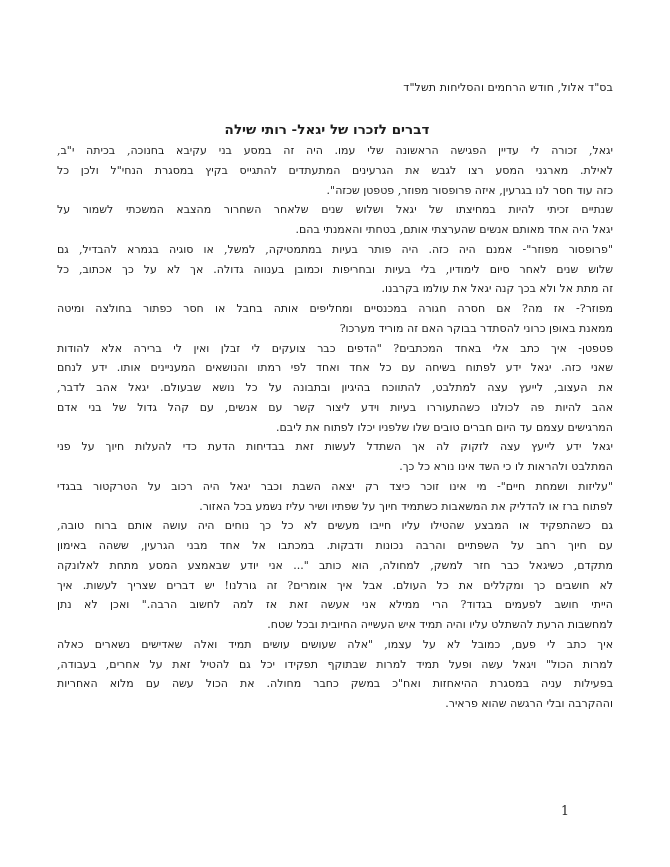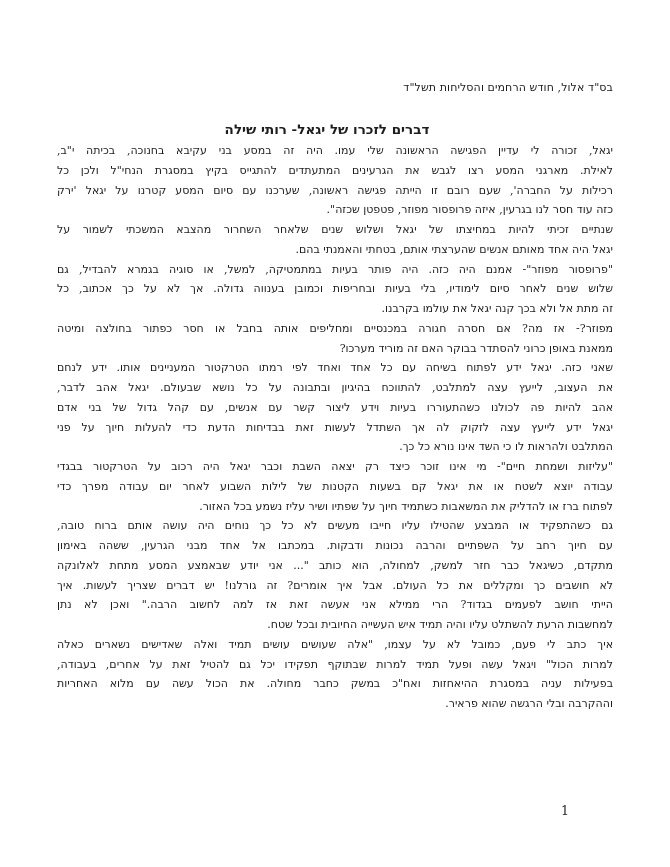--- a/index.html
+++ b/index.html
@@ -69,36 +69,36 @@
 
 <div class="page">
 
   <div class="dateline">בס"ד אלול, חודש הרחמים והסליחות תשל"ד</div>
 
   <div class="doc-title">דברים לזכרו של יגאל- רותי שילה</div>
 
   <div class="doc-body">
     <div class="line full">יגאל, זכורה לי עדיין הפגישה הראשונה שלי עמו. היה זה במסע בני עקיבא בחנוכה, בכיתה י"ב,</div>
     <div class="line full">לאילת. מארגני המסע רצו לגבש את הגרעינים המתעתדים להתגייס בקיץ במסגרת הנחי"ל ולכן כל</div>
-    <div class="line full">רכילות על החברה', שעם רובם זו הייתה פגישה ראשונה, שערכנו עם סיום המסע קטרנו על יגאל 'ירק</div>
     <div class="line short">כזה עוד חסר לנו בגרעין, איזה פרופסור מפוזר, פטפטן שכזה".</div>
     <div class="line full">שנתיים זכיתי להיות במחיצתו של יגאל ושלוש שנים שלאחר השחרור מהצבא המשכתי לשמור על</div>
     <div class="line short">יגאל היה אחד מאותם אנשים שהערצתי אותם, בטחתי והאמנתי בהם.</div>
     <div class="line full">"פרופסור מפוזר"- אמנם היה כזה. היה פותר בעיות במתמטיקה, למשל, או סוגיה בגמרא להבדיל, גם</div>
     <div class="line full">שלוש שנים לאחר סיום לימודיו, בלי בעיות ובחריפות וכמובן בענווה גדולה. אך לא על כך אכתוב, כל</div>
     <div class="line short">זה מתת אל ולא בכך קנה יגאל את עולמו בקרבנו.</div>
     <div class="line full">מפוזר?- אז מה? אם חסרה חגורה במכנסיים ומחליפים אותה בחבל או חסר כפתור בחולצה ומיטה</div>
     <div class="line short">ממאנת באופן כרוני להסתדר בבוקר האם זה מוריד מערכו?</div>
-    <div class="line full">שאני כזה. יגאל ידע לפתוח בשיחה עם כל אחד ואחד לפי רמתו הטרקטור המעניינים אותו. ידע לנחם</div>
+    <div class="line full">פטפטן- איך כתב אלי באחד המכתבים? "הדפים כבר צועקים לי זבלן ואין לי ברירה אלא להודות</div>
+    <div class="line full">שאני כזה. יגאל ידע לפתוח בשיחה עם כל אחד ואחד לפי רמתו והנושאים המעניינים אותו. ידע לנחם</div>
     <div class="line full">את העצוב, לייעץ עצה למתלבט, להתווכח בהיגיון ובתבונה על כל נושא שבעולם. יגאל אהב לדבר,</div>
     <div class="line full">אהב להיות פה לכולנו כשהתעוררו בעיות וידע ליצור קשר עם אנשים, עם קהל גדול של בני אדם</div>
+    <div class="line short">המרגישים עצמם עד היום חברים טובים שלו שלפניו יכלו לפתוח את ליבם.</div>
     <div class="line full">יגאל ידע לייעץ עצה לזקוק לה אך השתדל לעשות זאת בבדיחות הדעת כדי להעלות חיוך על פני</div>
     <div class="line short">המתלבט ולהראות לו כי השד אינו נורא כל כך.</div>
     <div class="line full">"עליזות ושמחת חיים"- מי אינו זוכר כיצד רק יצאה השבת וכבר יגאל היה רכוב על הטרקטור בבגדי</div>
-    <div class="line full">עבודה יוצא לשטח או את יגאל קם בשעות הקטנות של לילות השבוע לאחר יום עבודה מפרך כדי</div>
     <div class="line short">לפתוח ברז או להדליק את המשאבות כשתמיד חיוך על שפתיו ושיר עליז נשמע בכל האזור.</div>
     <div class="line full">גם כשהתפקיד או המבצע שהטילו עליו חייבו מעשים לא כל כך נוחים היה עושה אותם ברוח טובה,</div>
     <div class="line full">עם חיוך רחב על השפתיים והרבה נכונות ודבקות. במכתבו אל אחד מבני הגרעין, ששהה באימון</div>
     <div class="line full">מתקדם, כשיגאל כבר חזר למשק, למחולה, הוא כותב "... אני יודע שבאמצע המסע מתחת לאלונקה</div>
     <div class="line full">לא חושבים כך ומקללים את כל העולם. אבל איך אומרים? זה גורלנו! יש דברים שצריך לעשות. איך</div>
     <div class="line full">הייתי חושב לפעמים בגדוד? הרי ממילא אני אעשה זאת אז למה לחשוב הרבה." ואכן לא נתן</div>
     <div class="line short">למחשבות הרעת להשתלט עליו והיה תמיד איש העשייה החיובית ובכל שטח.</div>
     <div class="line full">איך כתב לי פעם, כמובל לא על עצמו, "אלה שעושים עושים תמיד ואלה שאדישים נשארים כאלה</div>
     <div class="line full">למרות הכול" ויגאל עשה ופעל תמיד למרות שבתוקף תפקידו יכל גם להטיל זאת על אחרים, בעבודה,</div>
     <div class="line full">בפעילות עניה במסגרת ההיאחזות ואח"כ במשק כחבר מחולה. את הכול עשה עם מלוא האחריות</div>

